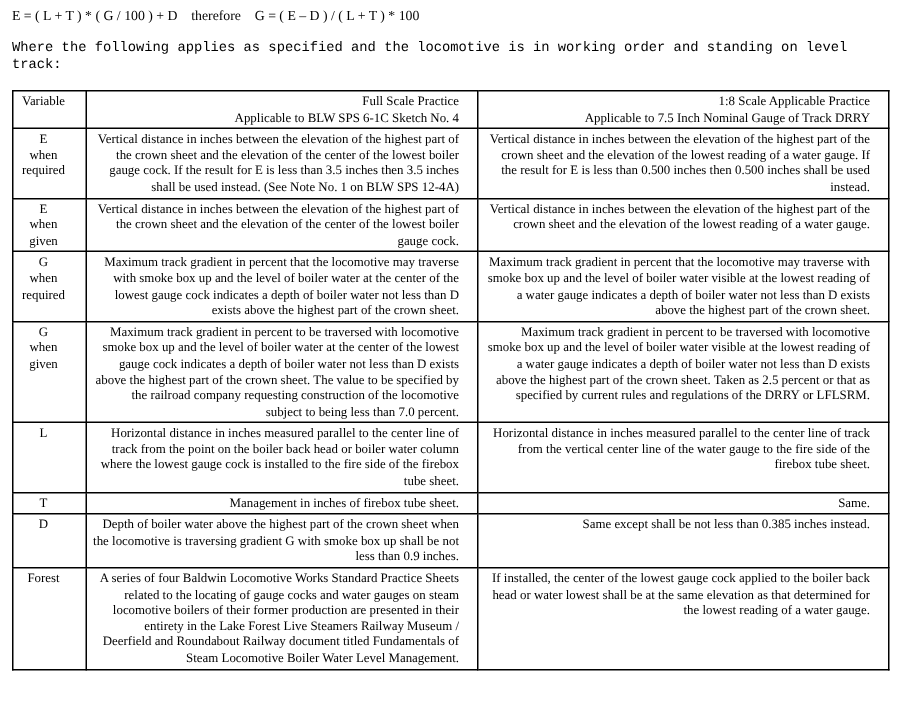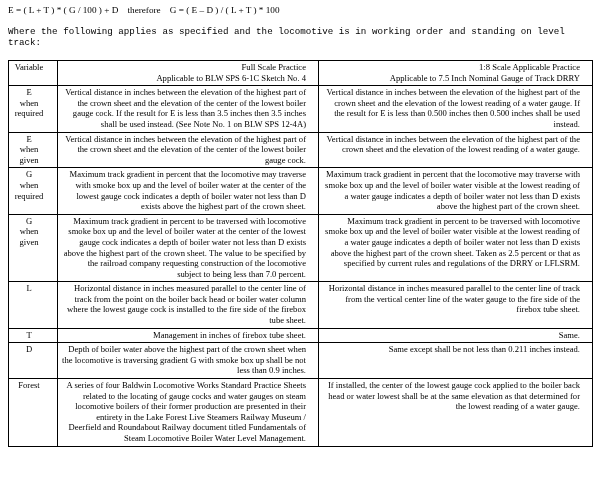--- a/index.html
+++ b/index.html
@@ -120,21 +120,21 @@
         <td class="desc-cell">Horizontal distance in inches measured parallel to the center line of track from the vertical center line of the water gauge to the fire side of the firebox tube sheet.</td>
       </tr>
       <tr>
         <td class="var-cell">T</td>
         <td class="desc-cell">Management in inches of firebox tube sheet.</td>
         <td class="desc-cell">Same.</td>
       </tr>
       <tr>
         <td class="var-cell">D</td>
         <td class="desc-cell">Depth of boiler water above the highest part of the crown sheet when the locomotive is traversing gradient G with smoke box up shall be not less than 0.9 inches.</td>
-        <td class="desc-cell">Same except shall be not less than 0.211 inches instead.</td>
+        <td class="desc-cell">Same except shall be not less than 0.385 inches instead.</td>
       </tr>
       <tr>
         <td class="var-cell">Forest</td>
         <td class="desc-cell">A series of four Baldwin Locomotive Works Standard Practice Sheets related to the locating of gauge cocks and water gauges on steam locomotive boilers of their former production are presented in their entirety in the Lake Forest Live Steamers Railway Museum / Deerfield and Roundabout Railway document titled Fundamentals of Steam Locomotive Boiler Water Level Management.</td>
         <td class="desc-cell">If installed, the center of the lowest gauge cock applied to the boiler back head or water lowest shall be at the same elevation as that determined for the lowest reading of a water gauge.</td>
       </tr>
     </tbody>
   </table>
 
 </div>

